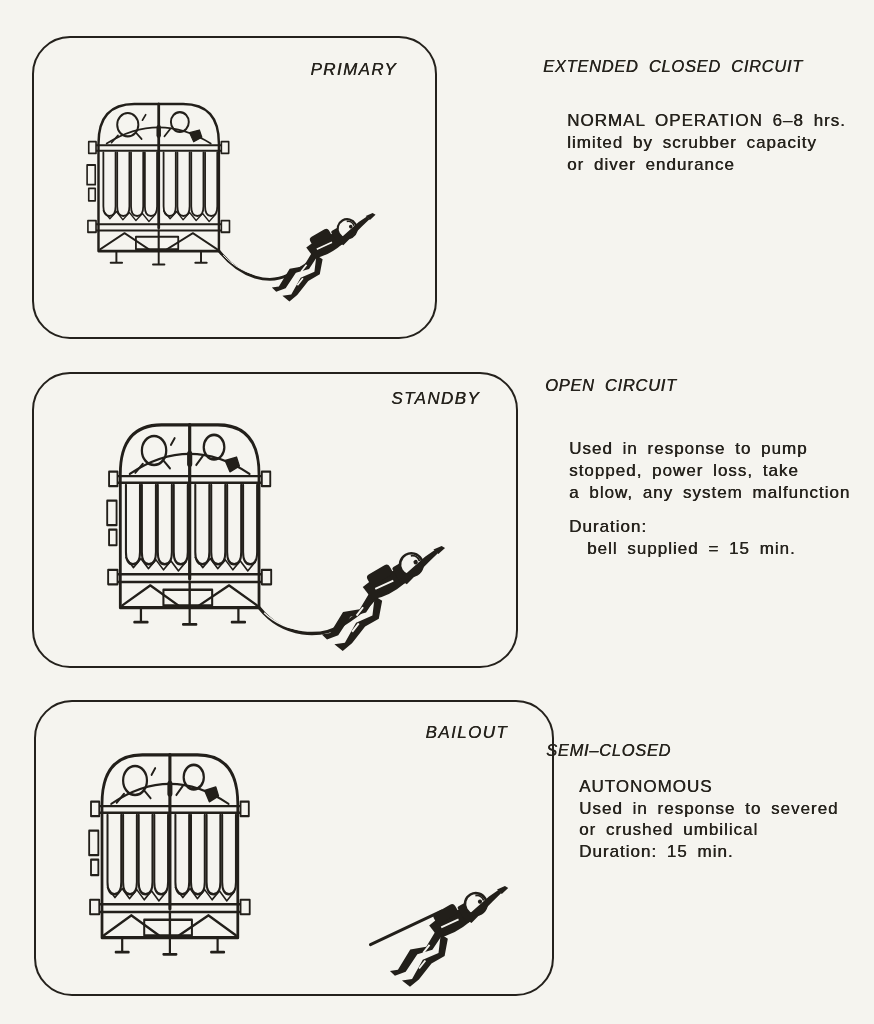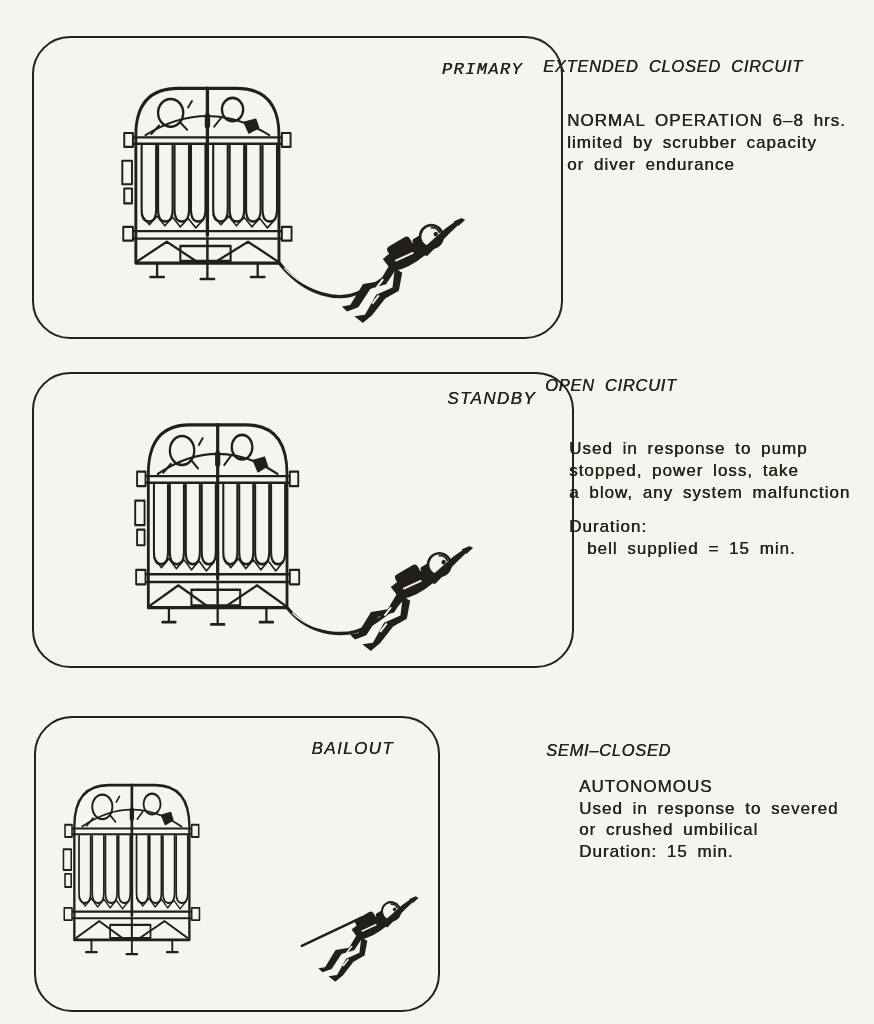--- a/index.html
+++ b/index.html
@@ -11,23 +11,23 @@
     color:#26231d;
     overflow:hidden;
   }
   .txt { text-shadow:0.4px 0 0 currentColor; white-space:nowrap; }
   .panel {
     position:absolute;
     border:2.6px solid #24211c;
     border-radius:38px;
     background:transparent;
   }
-  #panel-primary { left:32px; top:36px;  width:531px; height:303px;font-family:Liberation Mono, monospace; }
-  #panel-standby { left:32px; top:372px; width:542px; height:296px; }
-  #panel-bailout { left:34px; top:716px; width:406px; height:296px; }
+  #panel-primary { left:32px; top:36px;  width:405px; height:303px; }
+  #panel-standby { left:32px; top:372px; width:486px; height:296px; }
+  #panel-bailout { left:34px; top:700px; width:520px; height:296px; }
   .art { position:absolute; left:0; top:0; width:100%; height:100%; }
   .panel-label {
     position:absolute;
     font-style:italic;
     font-size:17px;
     letter-spacing:1.4px;
     word-spacing:3px;
   }
   #label-primary { top:22px; right:38px; }
   #label-standby { top:15px; right:36px; }

